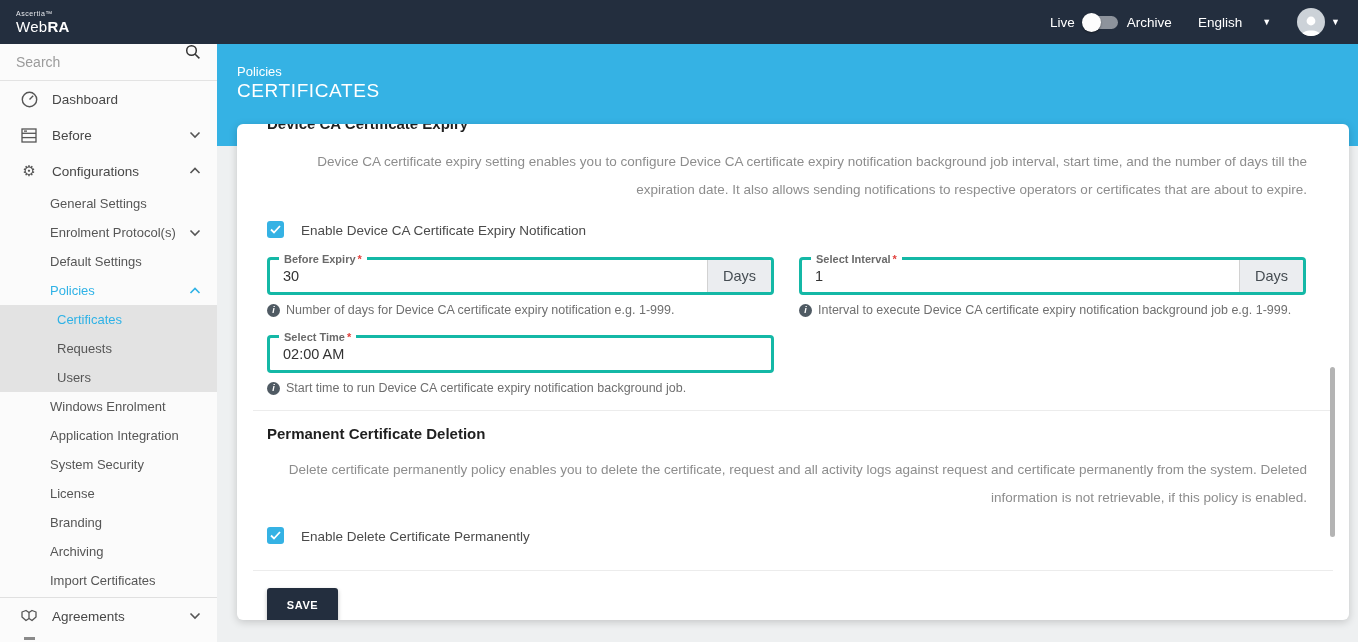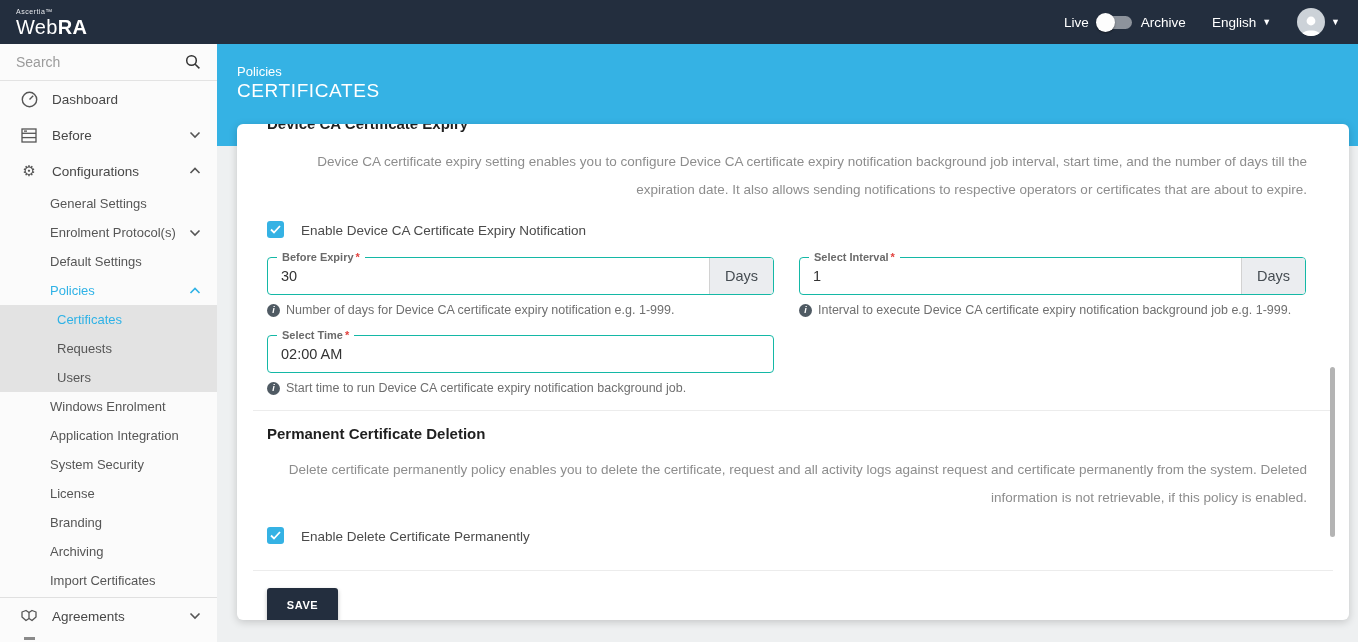--- a/index.html
+++ b/index.html
@@ -2,34 +2,34 @@
 <html><head>
 <meta charset="utf-8">
 <style>
   * { margin:0; padding:0; box-sizing:border-box; }
   html,body { width:1358px; height:642px; overflow:hidden; font-family:"Liberation Sans", sans-serif; background:#eef0f1; }
 
   
   .navbar { position:absolute; left:0; top:0; width:1358px; height:44px; background:#232e3e; display:flex; align-items:center; justify-content:space-between; padding:0 18px 0 16px; z-index:30; }
   .brand { display:flex; flex-direction:column; line-height:1; color:#fff; }
   .brand-small { font-size:7px; letter-spacing:.5px; margin-bottom:2px; color:#e8eaee; }
-  .brand-big { font-size:20px; letter-spacing:.3px; }
+  .brand-big { font-size:15px; letter-spacing:.3px; }
   .brand-big .w { font-weight:500; } .brand-big .ra { font-weight:800; }
   .nav-right { display:flex; align-items:center; gap:26px; color:#fff; font-size:13.5px; }
   .toggle-wrap { display:flex; align-items:center; gap:9px; }
   .toggle { position:relative; width:34px; height:13px; background:#8d939c; border-radius:7px; cursor:pointer; }
   .toggle .knob { position:absolute; left:-2px; top:-3px; width:19px; height:19px; background:#fdfdfd; border-radius:50%; box-shadow:0 1px 2px rgba(0,0,0,.4); }
-  .lang { display:flex; align-items:center; gap:6px; cursor:pointer; }
+  .lang { display:flex; align-items:center; gap:20px; cursor:pointer; }
   .caret { font-size:9px; color:#fff; }
   .avatar-wrap { display:flex; align-items:center; gap:6px; cursor:pointer; }
   .avatar { width:28px; height:28px; border-radius:50%; background:#ccd2d8; display:flex; align-items:flex-end; justify-content:center; overflow:hidden; }
 
   
   .sidebar { position:absolute; left:0; top:44px; width:217px; height:598px; background:#fbfbfb; overflow:hidden; z-index:20; }
-  .search-row { height:37px; display:flex; align-items:center; justify-content:space-between; padding:0 16px; border-bottom:1px solid #e3e3e3; }
+  .search-row { height:37px; display:flex; justify-content:space-between; padding:0 16px; border-bottom:1px solid #e3e3e3; }
   .search-input { border:none; outline:none; background:transparent; font-size:14px; color:#444; width:150px; font-family:"Liberation Sans",sans-serif; }
   .search-input::placeholder { color:#9b9b9b; }
   .side-item { height:36px; display:flex; align-items:center; padding:0 16px 0 20px; font-size:13.5px; color:#474747; cursor:pointer; }
   .side-item .ic { width:18px; height:18px; margin-right:14px; display:flex; align-items:center; justify-content:center; color:#555; font-size:15px; }
   .side-item .lbl { flex:1; }
   .sub-item { height:29px; display:flex; align-items:center; padding:0 16px 0 50px; font-size:13px; color:#565656; cursor:pointer; }
   .sub-item .lbl { flex:1; }
   .sub-item.active-parent { color:#2fb2e6; }
   .sub2-group { background:#e3e3e3; }
   .sub2-item { height:29px; display:flex; align-items:center; padding:0 16px 0 57px; font-size:13px; color:#565656; cursor:pointer; }
@@ -45,21 +45,21 @@
   .card { position:absolute; left:237px; top:124px; width:1112px; height:496px; background:#fff; border-radius:6px; box-shadow:0 2px 8px rgba(0,0,0,.18); z-index:10; overflow:hidden; }
   .card-inner { padding:0 30px; }
   .section-title { font-size:15px; font-weight:700; color:#1f1f1f; }
   .clipped { margin-top:-9px; }
   .desc { margin-top:16px; font-size:13.5px; color:#8d8d8d; line-height:28px; width:1040px;text-align:right; }
   .check-row { margin-top:16px; display:flex; align-items:flex-end; gap:17px; height:18px; }
   .checkbox { width:17px; height:17px; background:#35b2e4; border-radius:3px; display:flex; align-items:center; justify-content:center; cursor:pointer; flex:0 0 17px; }
   .check-label { font-size:13.5px; color:#4a4a4a; }
 
   .fields-grid { margin-top:19px; display:grid; grid-template-columns:507px 507px; column-gap:25px; row-gap:18px; }
-  .field { position:relative; display:flex; height:38px; border:1px solid #14b8a6; border-radius:4px; background:#fff; }
+  .field { position:relative; display:flex; height:38px; border:3px solid #14b8a6; border-radius:4px; background:#fff; }
   .field .flabel { position:absolute; top:-8px; left:9px; background:#fff; padding:0 5px; font-size:11px; font-weight:700; color:#6a6a6a; line-height:14px; white-space:nowrap; }
   .field .req { color:#e2413d; margin-left:2px; }
   .field input { flex:1; border:none; outline:none; padding:0 13px; font-size:14.5px; color:#333; background:transparent; min-width:0; font-family:"Liberation Sans",sans-serif; }
   .field .suffix { background:#ebedf0; border-left:1px solid #d2d2d2; border-radius:0 3px 3px 0; display:flex; align-items:center; padding:12px 15px; font-size:14.5px; color:#454c52; }
   .hint { margin-top:8px; font-size:12.5px; color:#6f6f6f; display:flex; align-items:center; gap:6px; }
   .info-ic { width:13px; height:13px; border-radius:50%; background:#4f5a63; color:#fff; font-size:9px; font-weight:700; font-style:italic; display:inline-flex; align-items:center; justify-content:center; flex:0 0 13px; }
 
   .hdivider { border:none; border-top:1px solid #ececec; margin:15px -14px 0 -14px; }
   .section-title.mt { margin-top:14px; }
   .save-btn { margin-top:17px; width:71px; height:34px; background:#232e3e; border:none; border-radius:3px; color:#fff; font-size:11px; font-weight:700; letter-spacing:.6px; cursor:pointer; box-shadow:0 2px 4px rgba(0,0,0,.25); font-family:"Liberation Sans",sans-serif; }

